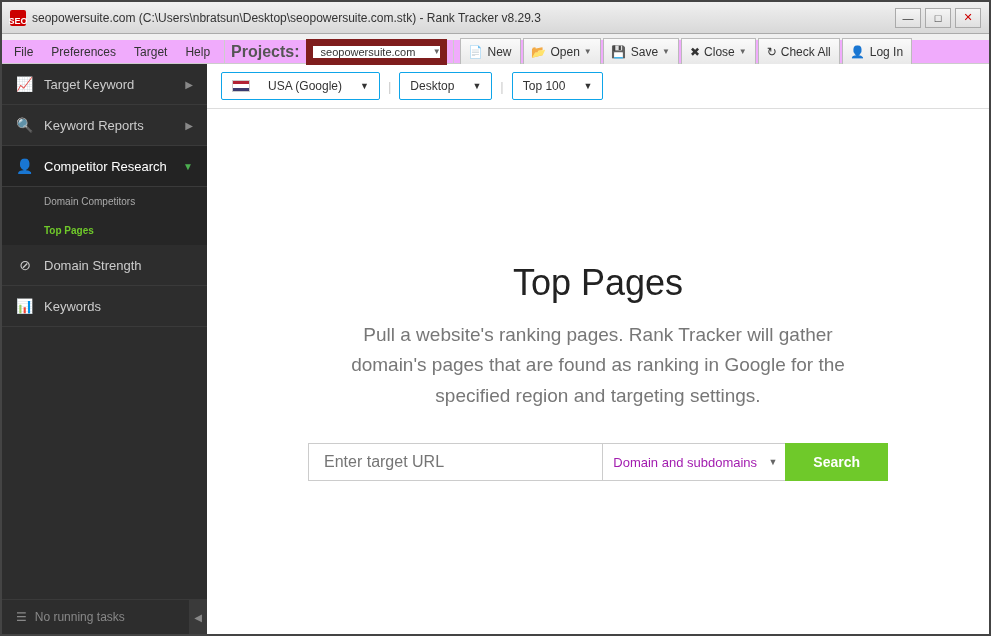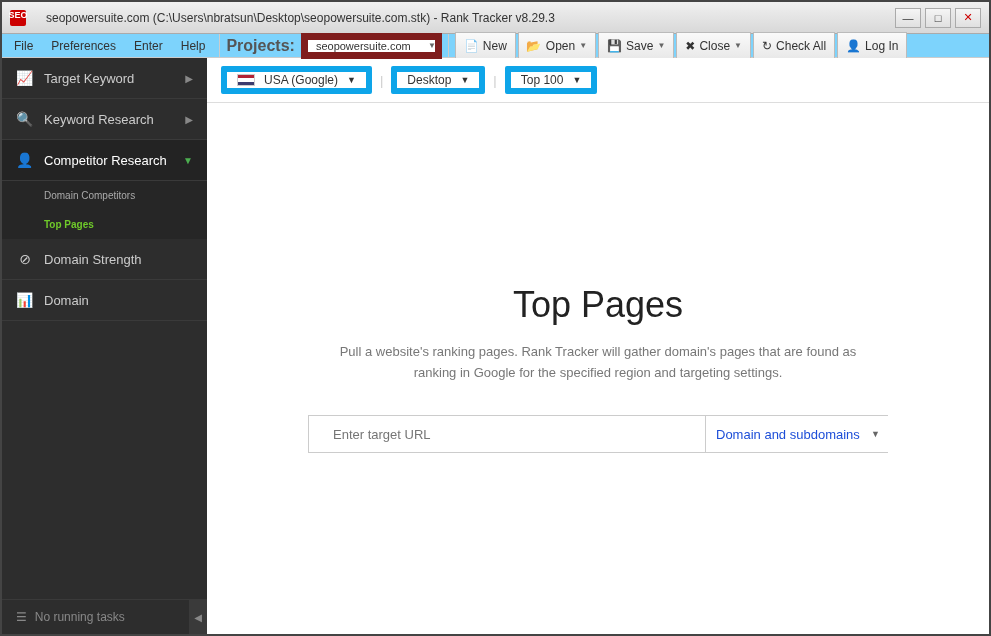--- a/index.html
+++ b/index.html
@@ -29,23 +29,23 @@
       align-items: center;
       padding: 0 8px;
       border-bottom: 1px solid #aaa;
       flex-shrink: 0;
     }
     .title-bar-icon {
       width: 16px;
       height: 16px;
       background: #c00;
       border-radius: 2px;
-      margin-right: 20px;
-      display: flex;
-      align-items: flex-start;
+      margin-right: 6px;
+      display: flex;
+      align-items: flex-end;
       justify-content: center;
       color: white;
       font-size: 9px;
       font-weight: bold;
     }
     .title-text {
       font-size: 12px;
       color: #333;
       flex: 1;
     }
@@ -62,28 +62,29 @@
       display: flex;
       align-items: center;
       justify-content: center;
       font-size: 11px;
       color: #333;
     }
     .win-btn.close { color: #c00; }
 
     
     .menu-bar {
-      background: #7dd3fc;
+      background: #f0abfc;
       height: 24px;
       display: flex;
       align-items: center;
       padding: 0 4px;
       border-bottom: 1px solid #ccc;
       flex-shrink: 0;
       gap: 2px;
+      margin-top: 6px;
     }
     .menu-item {
       padding: 2px 8px;
       font-size: 12px;
       color: #333;
       cursor: pointer;
       height: 22px;
       display: flex;
       align-items: center;
     }
@@ -237,28 +238,28 @@
       background: white;
       border-bottom: 1px solid #ddd;
       padding: 8px 14px;
       display: flex;
       align-items: center;
       gap: 8px;
       flex-shrink: 0;
     }
     .region-btn {
       height: 28px;
-      border: 6px solid #0ea5e9;
+      border: 1px solid #0ea5e9;
       background: white;
       padding: 0 10px;
       font-size: 12px;
       cursor: pointer;
       display: flex;
       align-items: center;
-      gap: 5px;
+      gap: 14px;
       color: #333;
       border-radius: 2px;
     }
 
     
     .page-content {
       flex: 1;
       background: white;
       margin: 0;
       display: flex;
@@ -269,62 +270,62 @@
     }
 
     .page-title {
       font-size: 36px;
       font-weight: normal;
       color: #222;
       margin-bottom: 16px;
     }
 
     .page-description {
-      font-size: 13px;
+      font-size: 19px;
       color: #777;
       text-align: center;
       max-width: 540px;
       line-height: 1.6;
       margin-bottom: 32px;
     }
 
     .search-row {
       display: flex;
       align-items: center;
       gap: 0;
       width: 580px;
     }
 
     .url-input {
       flex: 1;
       height: 38px;
       border: 1px solid #ccc;
       border-right: none;
-      padding: 0 24px;
-      font-size: 13px;
+      padding: 0 15px;
+      font-size: 16px;
       color: #aaa;
       outline: none;
     }
 
     .scope-select-wrapper {
       position: relative;
       height: 38px;
       border: 1px solid #ccc;
       border-right: none;
       background: white;
       display: flex;
       align-items: center;
     }
     .scope-select {
       height: 38px;
       border: none;
       background: transparent;
       padding: 0 28px 0 10px;
       font-size: 13px;
-      color: #1d4ed8;
+      color: #a21caf;
       cursor: pointer;
       appearance: none;
       outline: none;
     }
     .scope-arrow {
       position: absolute;
       right: 8px;
       font-size: 9px;
       color: #666;
       pointer-events: none;
@@ -355,21 +356,21 @@
     <div class="window-controls">
       <button class="win-btn">—</button>
       <button class="win-btn">□</button>
       <button class="win-btn close">✕</button>
     </div>
   </div>
 
   <div class="menu-bar">
     <div class="menu-item">File</div>
     <div class="menu-item">Preferences</div>
-    <div class="menu-item">Enter</div>
+    <div class="menu-item">Target</div>
     <div class="menu-item">Help</div>
     <div class="toolbar-divider"></div>
     <span class="toolbar-label">Projects:</span>
     <div class="project-dropdown">
       <select class="project-select">
         <option>seopowersuite.com</option>
       </select>
     </div>
     <div class="toolbar-divider"></div>
     <button class="toolbar-btn">
@@ -406,21 +407,21 @@
     <div class="sidebar">
 
       <div class="sidebar-item">
         <span class="sidebar-icon">📈</span>
         <span class="sidebar-label">Target Keyword</span>
         <span class="sidebar-arrow">▶</span>
       </div>
 
       <div class="sidebar-item">
         <span class="sidebar-icon">🔍</span>
-        <span class="sidebar-label">Keyword Research</span>
+        <span class="sidebar-label">Keyword Reports</span>
         <span class="sidebar-arrow">▶</span>
       </div>
 
       <div class="sidebar-item expanded active">
         <span class="sidebar-icon">👤</span>
         <span class="sidebar-label">Competitor Research</span>
         <span class="sidebar-arrow open">▼</span>
       </div>
 
       <div class="sidebar-sub">
@@ -428,21 +429,21 @@
         <span class="sidebar-sub-item active">Top Pages</span>
       </div>
 
       <div class="sidebar-item">
         <span class="sidebar-icon">⊘</span>
         <span class="sidebar-label">Domain Strength</span>
       </div>
 
       <div class="sidebar-item">
         <span class="sidebar-icon">📊</span>
-        <span class="sidebar-label">Domain</span>
+        <span class="sidebar-label">Keywords</span>
       </div>
 
       <div class="sidebar-bottom">
         <div class="no-tasks">
           <span style="margin-right:8px;">☰</span>
           <span>No running tasks</span>
           <div class="collapse-btn">◀</div>
         </div>
       </div>
     </div>
@@ -469,18 +470,19 @@
 
       <div class="page-content">
         <h1 class="page-title">Top Pages</h1>
         <p class="page-description">Pull a website's ranking pages. Rank Tracker will gather domain's pages that are found as ranking in Google for the specified region and targeting settings.</p>
         <div class="search-row">
           <input class="url-input" type="text" placeholder="Enter target URL" style="">
           <div class="scope-select-wrapper">
             <select class="scope-select"><option value="Domain and subdomains">Domain and subdomains</option><option value="Domain only">Domain only</option><option value="URL and subpages">URL and subpages</option><option value="Exact URL">Exact URL</option></select>
             <span class="scope-arrow">▼</span>
           </div>
+          <button class="search-btn">Search</button>
         </div>
       </div>
 
     </div>
   </div>
 </div>
 
 </body></html>

